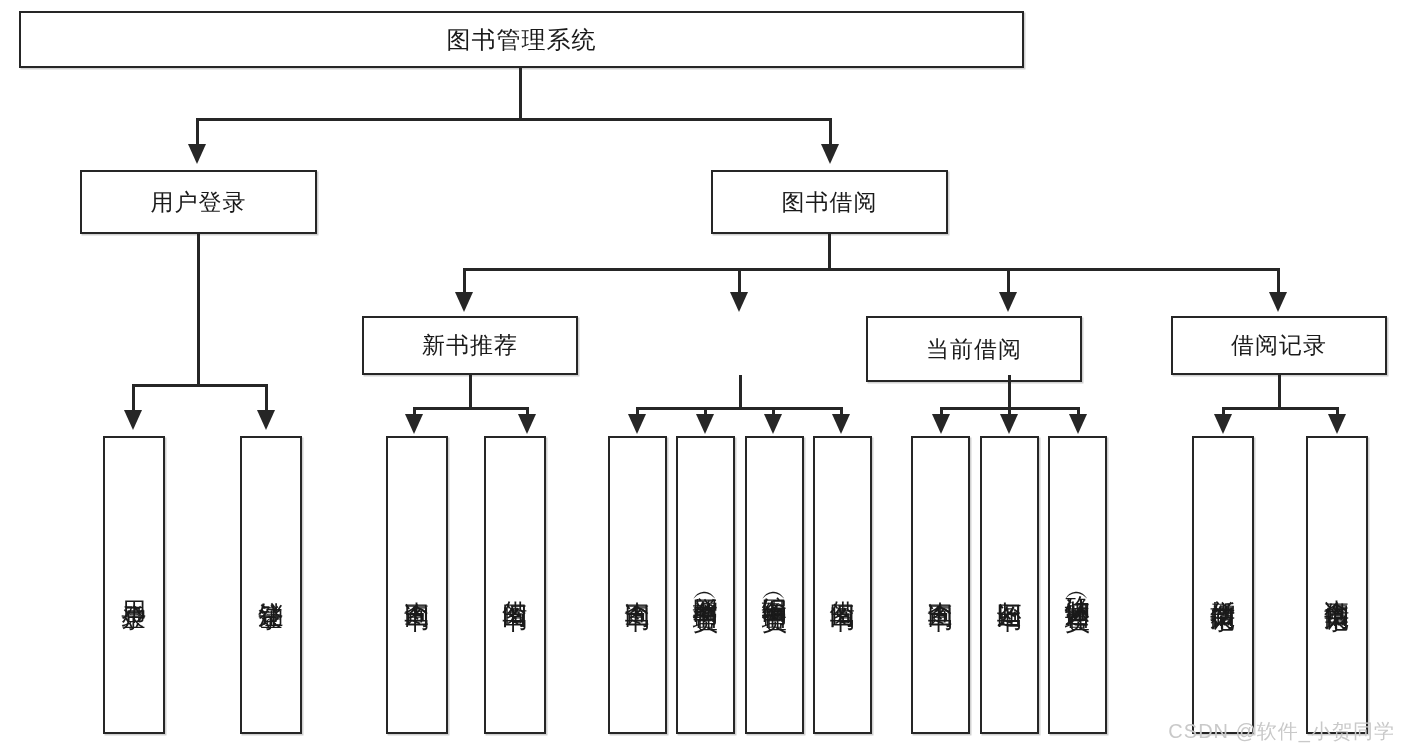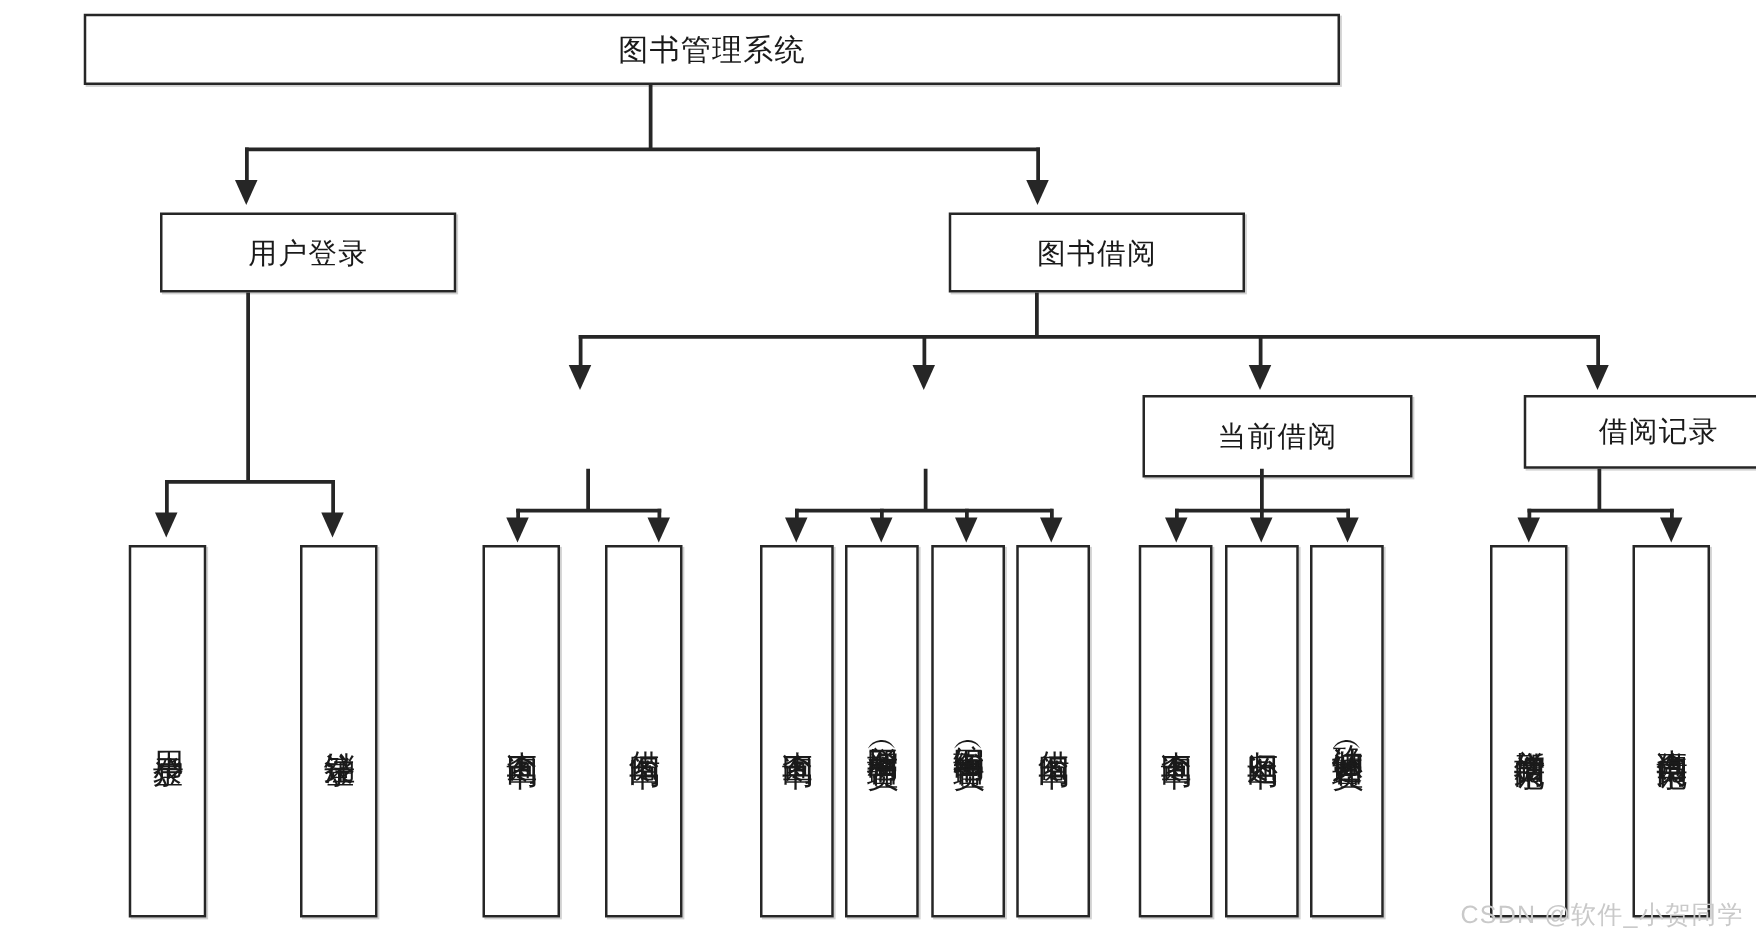--- a/index.html
+++ b/index.html
@@ -18,21 +18,20 @@
     background:#ffffff;
     display:flex;
     align-items:center;
     justify-content:center;
     color:#1a1a1a;
     box-shadow:1.5px 1.5px 0 rgba(0,0,0,0.18);
   }
   .node.h-node{
     font-size:23px;
     letter-spacing:1px;
-    margin-left:48px;
   }
   .node.root{ font-size:24px; }
   .node.leaf{
     font-size:25px;
     letter-spacing:2px;
     writing-mode:vertical-rl;
     text-orientation:upright;
     align-items:center;
     justify-content:center;
     line-height:1.05;
@@ -105,20 +104,23 @@
 
   <div class="edge v" style="left:463px;top:268px;width:3px;height:26px;"></div>
   <div class="arrow" style="left:455px;top:292px;"></div>
   <div class="edge v" style="left:738px;top:268px;width:3px;height:26px;"></div>
   <div class="arrow" style="left:730px;top:292px;"></div>
   <div class="edge v" style="left:1007px;top:268px;width:3px;height:26px;"></div>
   <div class="arrow" style="left:999px;top:292px;"></div>
   <div class="edge v" style="left:1277px;top:268px;width:3px;height:26px;"></div>
   <div class="arrow" style="left:1269px;top:292px;"></div>
 
+  <div class="node h-node" style="left:362px;top:316px;width:216px;height:59px;">
+    <span class="label">新书推荐</span>
+  </div>
   <div class="node h-node" style="left:866px;top:316px;width:216px;height:66px;">
     <span class="label">当前借阅</span>
   </div>
   <div class="node h-node" style="left:1171px;top:316px;width:216px;height:59px;align-items:center;">
     <span class="label">借阅记录</span>
   </div>
 
   <div class="edge v" style="left:469px;top:375px;width:3px;height:34px;"></div>
   <div class="edge h" style="left:413px;top:407px;width:116px;height:3px;"></div>
   <div class="edge v" style="left:413px;top:407px;width:3px;height:12px;"></div>

